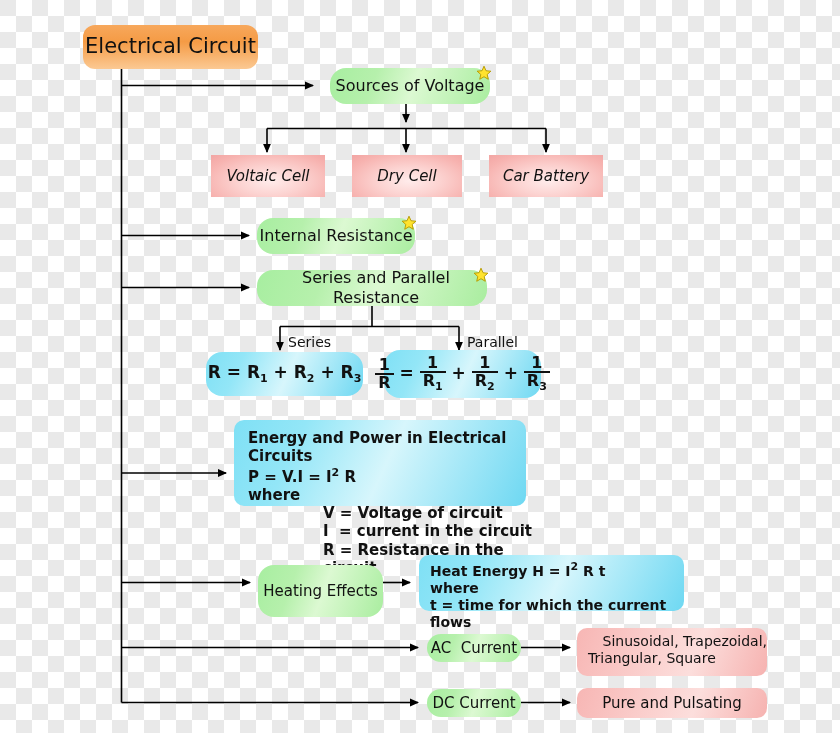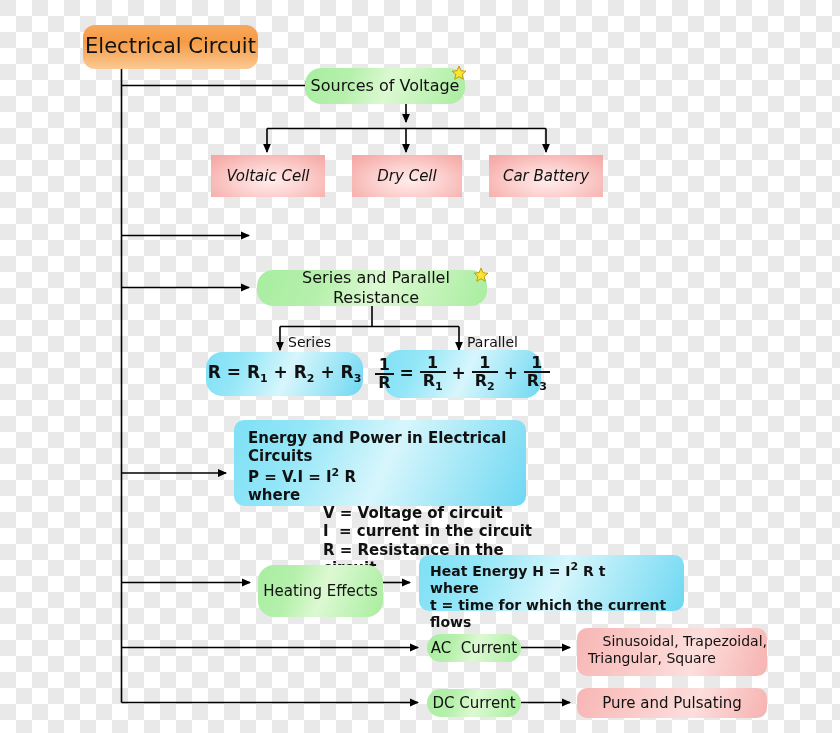--- a/index.html
+++ b/index.html
@@ -99,37 +99,43 @@
 
       <path d="M121.5,702.5 L418,702.5" marker-end="url(#ah)"></path>
       <path d="M521,702.5 L570,702.5" marker-end="url(#ah)"></path>
     </g>
   </svg>
 
   <div class="node orange title" style="left:35px;top:25px;width:175px;height:44px;margin-left:48px;">
     <span>Electrical Circuit</span>
   </div>
 
-  <div class="node green pill t16" style="left:305px;top:68px;width:160px;height:36px;">
+  <div class="node green pill t16" style="left:330px;top:68px;width:160px;height:36px;">
     <span>Sources of Voltage</span>
     <svg class="star" style="right:-2px;top:-3px;" viewBox="0 0 24 24">
       <path d="M12 1.8 L15 8.6 L22.3 9.3 L16.8 14.2 L18.4 21.4 L12 17.6 L5.6 21.4 L7.2 14.2 L1.7 9.3 L9 8.6 Z" fill="#ffe32e" stroke="#b59a00" stroke-width="1.4" stroke-linejoin="round"></path>
     </svg>
   </div>
 
   <div class="node pinkell t15" style="left:211px;top:155px;width:114px;height:42px;">
     <span>Voltaic Cell</span>
   </div>
   <div class="node pinkell t15" style="left:352px;top:155px;width:110px;height:42px;">
     <span>Dry Cell</span>
   </div>
   <div class="node pinkell t15" style="left:489px;top:155px;width:114px;height:42px;">
     <span>Car Battery</span>
   </div>
 
+  <div class="node green pill t16" style="left:257px;top:218px;width:158px;height:36px;">
+    <span>Internal Resistance</span>
+    <svg class="star" style="right:-2px;top:-3px;" viewBox="0 0 24 24">
+      <path d="M12 1.8 L15 8.6 L22.3 9.3 L16.8 14.2 L18.4 21.4 L12 17.6 L5.6 21.4 L7.2 14.2 L1.7 9.3 L9 8.6 Z" fill="#ffe32e" stroke="#b59a00" stroke-width="1.4" stroke-linejoin="round"></path>
+    </svg>
+  </div>
 
   <div class="node green pill t16" style="left:257px;top:270px;width:230px;height:36px;padding-left:8px;">
     <span>Series and Parallel Resistance</span>
     <svg class="star" style="right:-2px;top:-3px;" viewBox="0 0 24 24">
       <path d="M12 1.8 L15 8.6 L22.3 9.3 L16.8 14.2 L18.4 21.4 L12 17.6 L5.6 21.4 L7.2 14.2 L1.7 9.3 L9 8.6 Z" fill="#ffe32e" stroke="#b59a00" stroke-width="1.4" stroke-linejoin="round"></path>
     </svg>
   </div>
 
   <div class="lbl" style="left:288px;top:334px;">Series</div>
   <div class="lbl" style="left:467px;top:334px;">Parallel</div>

